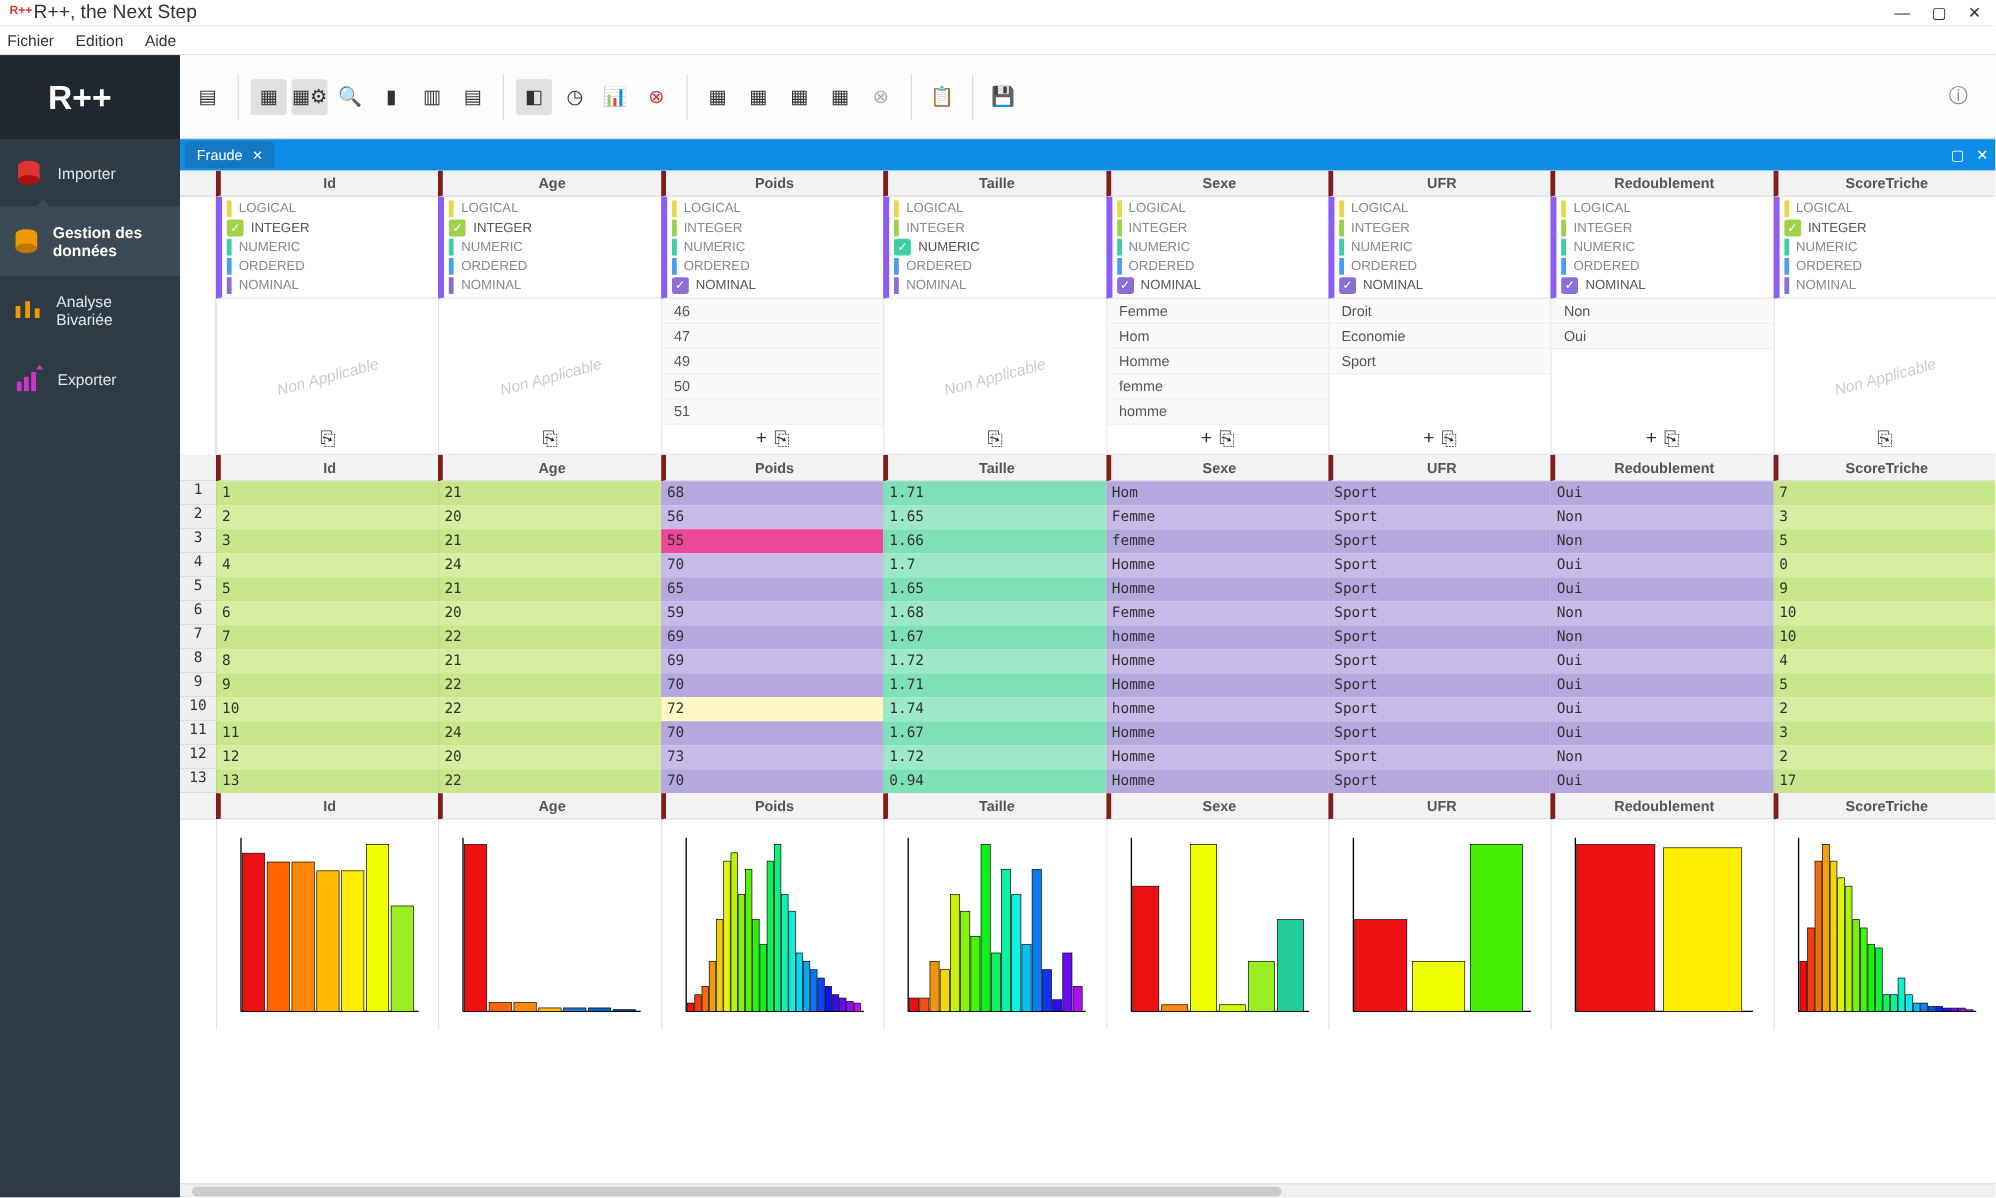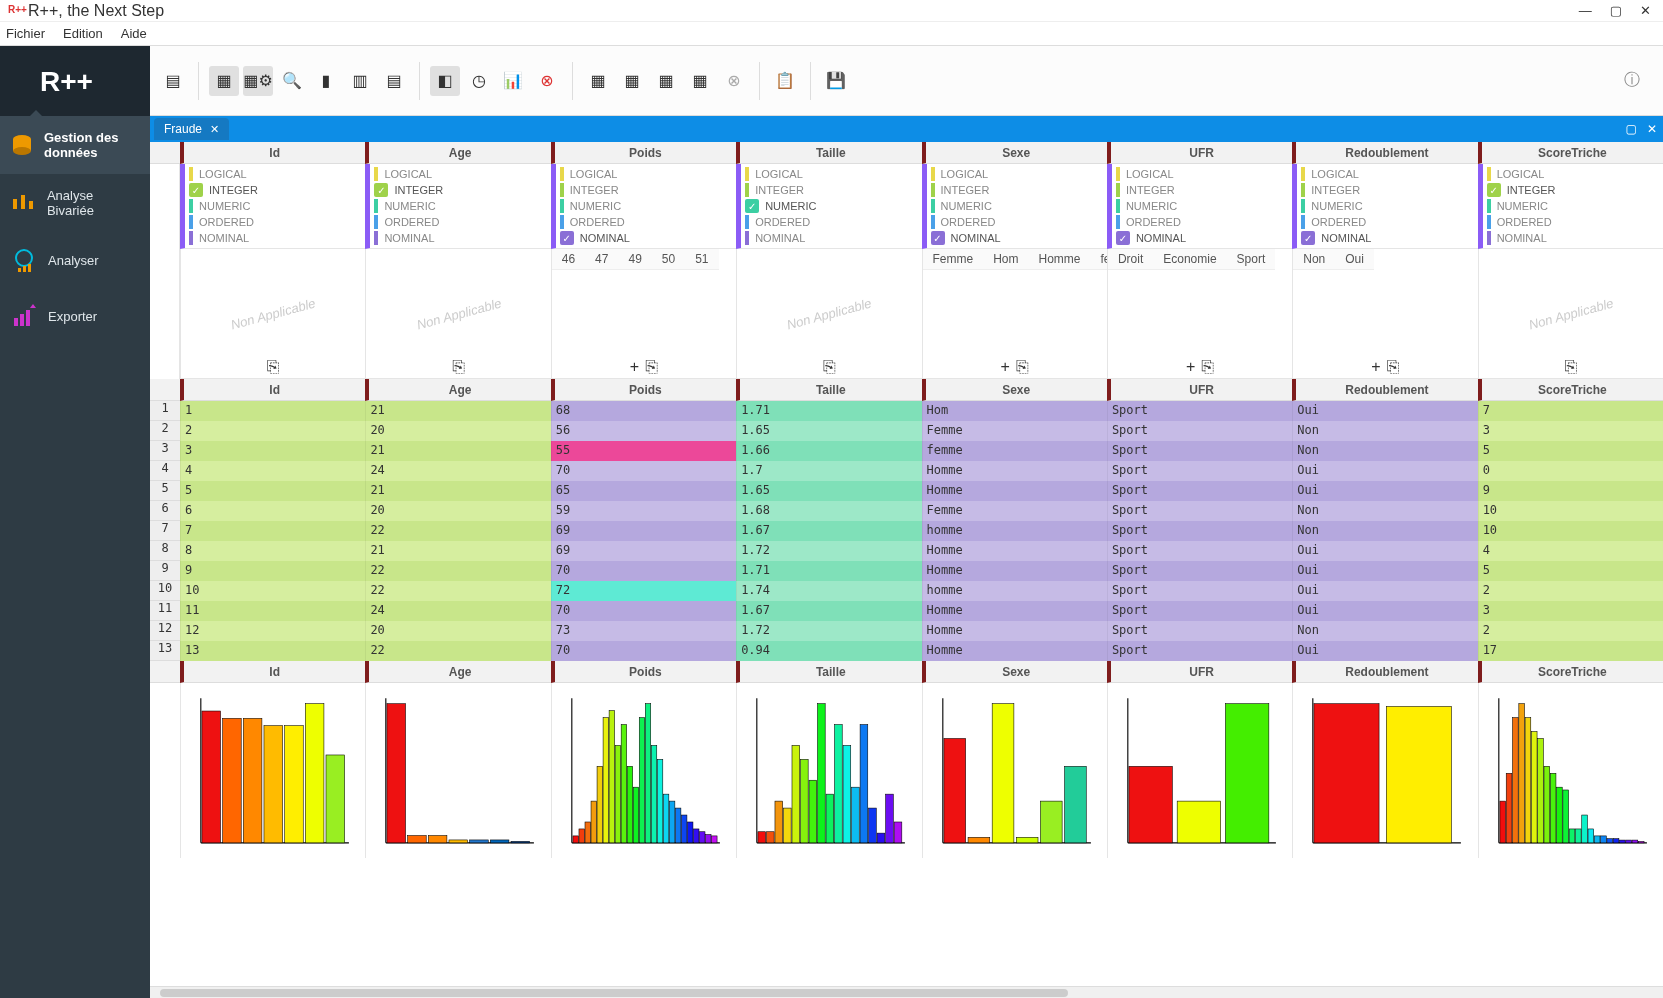--- a/index.html
+++ b/index.html
@@ -36,21 +36,21 @@
 .rownum-col { width: 30px; min-width: 30px; flex: none; border-left: none; }
 .hdr-cell { height: 22px; background: #f2f2f2; border-bottom: 1px solid #ddd; display: flex; align-items: center; justify-content: center; font-weight: bold; font-size: 12px; color: #555; }
 .types-row { display: flex; }
 .type-box { flex: 1; min-width: 152px; border-left: 5px solid #8b5cf6; border-bottom: 1px solid #e5e5e5; padding: 2px 0; }
 .type-item { display: flex; align-items: center; gap: 6px; font-size: 11px; color: #888; padding: 1px 4px; }
 .type-check { width: 14px; height: 14px; display: inline-flex; align-items: center; justify-content: center; border-radius: 2px; font-size: 10px; color: #fff; }
 .type-bar { width: 4px; height: 14px; display: inline-block; }
 .levels-row { display: flex; height: 130px; }
 .level-box { flex: 1; min-width: 152px; border-left: 1px solid #e5e5e5; border-bottom: 1px solid #e5e5e5; position: relative; overflow: hidden; }
 .na-text { position: absolute; left: 50%; top: 50%; transform: translate(-50%, -50%) rotate(-15deg); color: #ccc; font-size: 13px; font-style: italic; }
-.level-list { display: flex; flex-direction: row; }
+.level-list { display: flex; flex-direction: column; }
 .level-item { padding: 3px 10px; border-bottom: 1px solid #eee; font-size: 12px; color: #555; background: #fafafa; }
 .level-footer { position: absolute; bottom: 2px; left: 0; right: 0; display: flex; justify-content: center; gap: 6px; }
 .level-footer span { font-size: 16px; cursor: pointer; color: #333; }
 .data-table { display: flex; flex-direction: column; }
 .data-row { display: flex; height: 20px; }
 .data-cell { flex: 1; min-width: 152px; border-left: 1px solid rgba(0,0,0,0.05); padding: 2px 4px; font-size: 12px; font-family: "Consolas", monospace; overflow: hidden; }
 .rownum-cell { width: 30px; min-width: 30px; flex: none; background: #eee; border-bottom: 1px solid #ddd; text-align: center; font-family: "Consolas", monospace; font-size: 12px; }
 .charts-row { display: flex; height: 175px; }
 .chart-box { flex: 1; min-width: 152px; border-left: 1px solid #e5e5e5; padding: 4px; background: #fff; }
 .chart-svg { width: 100%; height: 100%; }
@@ -76,51 +76,50 @@
   <span>Aide</span>
 </div>
 
 <div class="app-body">
 
   <div class="sidebar">
     <div class="logo-box">
       <svg width="80" height="40">
           <text x="5" y="30" font-size="28" fill="#fff">R++</text>
         </svg>
+    </div>
+    <div class="side-item">
+      <span class="side-icon">
+          <svg width="24" height="24">
+            <ellipse cx="12" cy="6" rx="9" ry="4" fill="#d33"></ellipse>
+            <rect x="3" y="6" width="18" height="12" fill="#d33"></rect>
+            <ellipse cx="12" cy="18" rx="9" ry="4" fill="#a11"></ellipse>
+          </svg>
+        </span>
+      <span>Importer</span>
     </div>
     <div class="side-item active">
       <span class="side-icon">
           <svg width="24" height="24">
             <ellipse cx="12" cy="6" rx="9" ry="4" fill="#e90"></ellipse>
             <rect x="3" y="6" width="18" height="12" fill="#e90"></rect>
             <ellipse cx="12" cy="18" rx="9" ry="4" fill="#b70"></ellipse>
           </svg>
         </span>
       <span>Gestion des données</span>
     </div>
     <div class="side-item">
       <span class="side-icon">
           <svg width="24" height="24">
             <rect x="2" y="8" width="4" height="10" fill="#e90"></rect>
             <rect x="10" y="4" width="4" height="14" fill="#e90"></rect>
             <rect x="18" y="10" width="4" height="8" fill="#e90"></rect>
           </svg>
         </span>
       <span>Analyse Bivariée</span>
-    </div>
-    <div class="side-item">
-      <span class="side-icon">
-          <svg width="24" height="24">
-            <circle cx="12" cy="10" r="8" fill="none" stroke="#0bd" stroke-width="2"></circle>
-            <rect x="6" y="20" width="3" height="4" fill="#e90"></rect>
-            <rect x="11" y="18" width="3" height="6" fill="#e90"></rect>
-            <rect x="16" y="16" width="3" height="8" fill="#e90"></rect>
-          </svg>
-        </span>
-      <span>Analyser</span>
     </div>
     <div class="side-item">
       <span class="side-icon">
           <svg width="24" height="24">
             <rect x="2" y="14" width="4" height="8" fill="#c3c"></rect>
             <rect x="8" y="10" width="4" height="12" fill="#c3c"></rect>
             <rect x="14" y="6" width="4" height="16" fill="#c3c"></rect>
             <path d="M18 4 L24 4 L21 0 Z" fill="#c3c"></path>
           </svg>
         </span>
@@ -546,21 +545,21 @@
             <div class="data-cell" style="background: rgb(127, 224, 184);">1.71</div>
             <div class="data-cell" style="background: rgb(181, 168, 222);">Homme</div>
             <div class="data-cell" style="background: rgb(181, 168, 222);">Sport</div>
             <div class="data-cell" style="background: rgb(181, 168, 222);">Oui</div>
             <div class="data-cell" style="background: rgb(200, 230, 138);">5</div>
           </div>
           <div class="data-row">
             <div class="rownum-cell">10</div>
             <div class="data-cell" style="background: rgb(214, 238, 159);">10</div>
             <div class="data-cell" style="background: rgb(214, 238, 159);">22</div>
-            <div class="data-cell" style="background: #5eead4;">72</div>
+            <div class="data-cell" style="background: #fef9c3;">72</div>
             <div class="data-cell" style="background: rgb(157, 232, 200);">1.74</div>
             <div class="data-cell" style="background: rgb(198, 187, 230);">homme</div>
             <div class="data-cell" style="background: rgb(198, 187, 230);">Sport</div>
             <div class="data-cell" style="background: rgb(198, 187, 230);">Oui</div>
             <div class="data-cell" style="background: rgb(214, 238, 159);">2</div>
           </div>
           <div class="data-row">
             <div class="rownum-cell">11</div>
             <div class="data-cell" style="background: rgb(200, 230, 138);">11</div>
             <div class="data-cell" style="background: rgb(200, 230, 138);">24</div>

